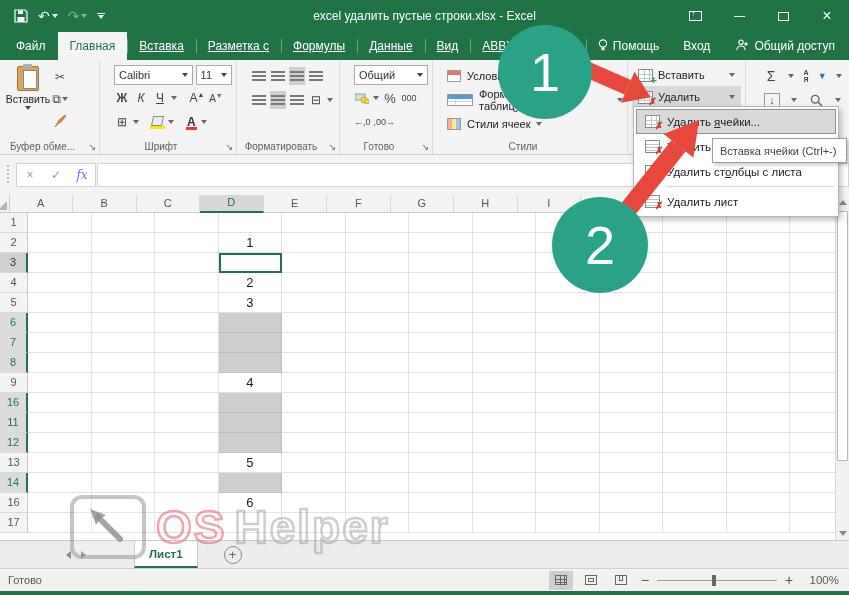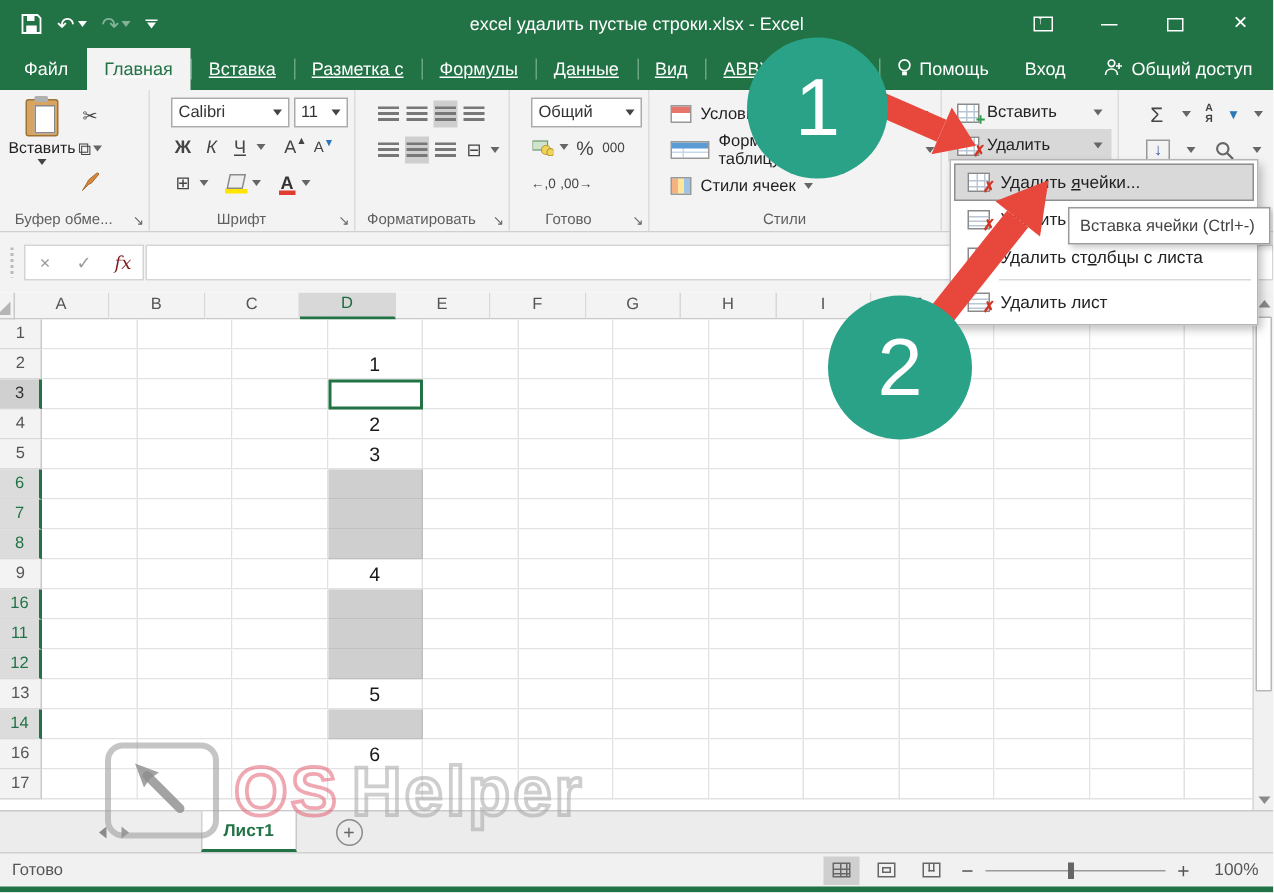--- a/index.html
+++ b/index.html
@@ -84,21 +84,21 @@
   .clip .page { position:absolute; left:6px; top:4px; width:14px; height:19px; background:#fff; border:1px solid #888; }
   .clip .hook { position:absolute; left:6px; top:-2px; width:9px; height:4px; background:#b0b0b0; border-radius:1px; }
 
   
   .fbar { position:absolute; left:0; top:155px; width:849px; height:40px; background:#f3f3f3; display:flex; align-items:center; }
   .namebox { margin-left:3px; width:90px; height:24px; background:#fff; border:1px solid #d4d4d4; display:flex; align-items:center; font-size:12px; padding-left:6px; }
   .namebox .car { margin-left:auto; margin-right:5px; }
   .dots { width:8px; height:20px; margin:0 4px; background:repeating-linear-gradient(#bbb 0 2px,transparent 2px 4px); background-size:2px 100%; background-position:3px 0; background-repeat:no-repeat; }
   .fbtns { display:flex; align-items:center; background:#fff; border:1px solid #d4d4d4; height:24px; }
   .fbtn { width:26px; text-align:center; color:#9a9a9a; font-size:12px; }
-  .fbtn.fx { color:#7f1d1d; font-style:italic; font-family:"DejaVu Serif", serif; }
+  .fbtn.fx { color:#8b5cf6; font-style:italic; font-family:"DejaVu Serif", serif; }
   .finput { flex:1; height:24px; background:#fff; border:1px solid #d4d4d4; margin-left:1px; margin-right:0; }
 
   
   .gridwrap { position:absolute; left:0; top:195px; width:835px; height:345px; overflow:hidden; background:#fff; }
   .grow { display:flex; height:20px; }
   .grow.ghead { height:18px; }
   .corner { width:28px; height:18px; background:#f3f3f3; border-right:1px solid #c9c9c9; border-bottom:1px solid #c9c9c9; position:relative; }
   .corner::after { content:""; position:absolute; right:2px; bottom:2px; border-left:9px solid transparent; border-bottom:9px solid #b5b5b5; }
   .colh { width:63.5px; flex:0 0 63.5px; background:#f3f3f3; border-right:1px solid #d8d8d8; border-bottom:1px solid #c9c9c9; text-align:center; font-size:11px; color:#555; line-height:17px; }
   .colh.sel { background:#d8d8d8; color:#1d6a41; border-bottom:2px solid #217346; line-height:15px; }

